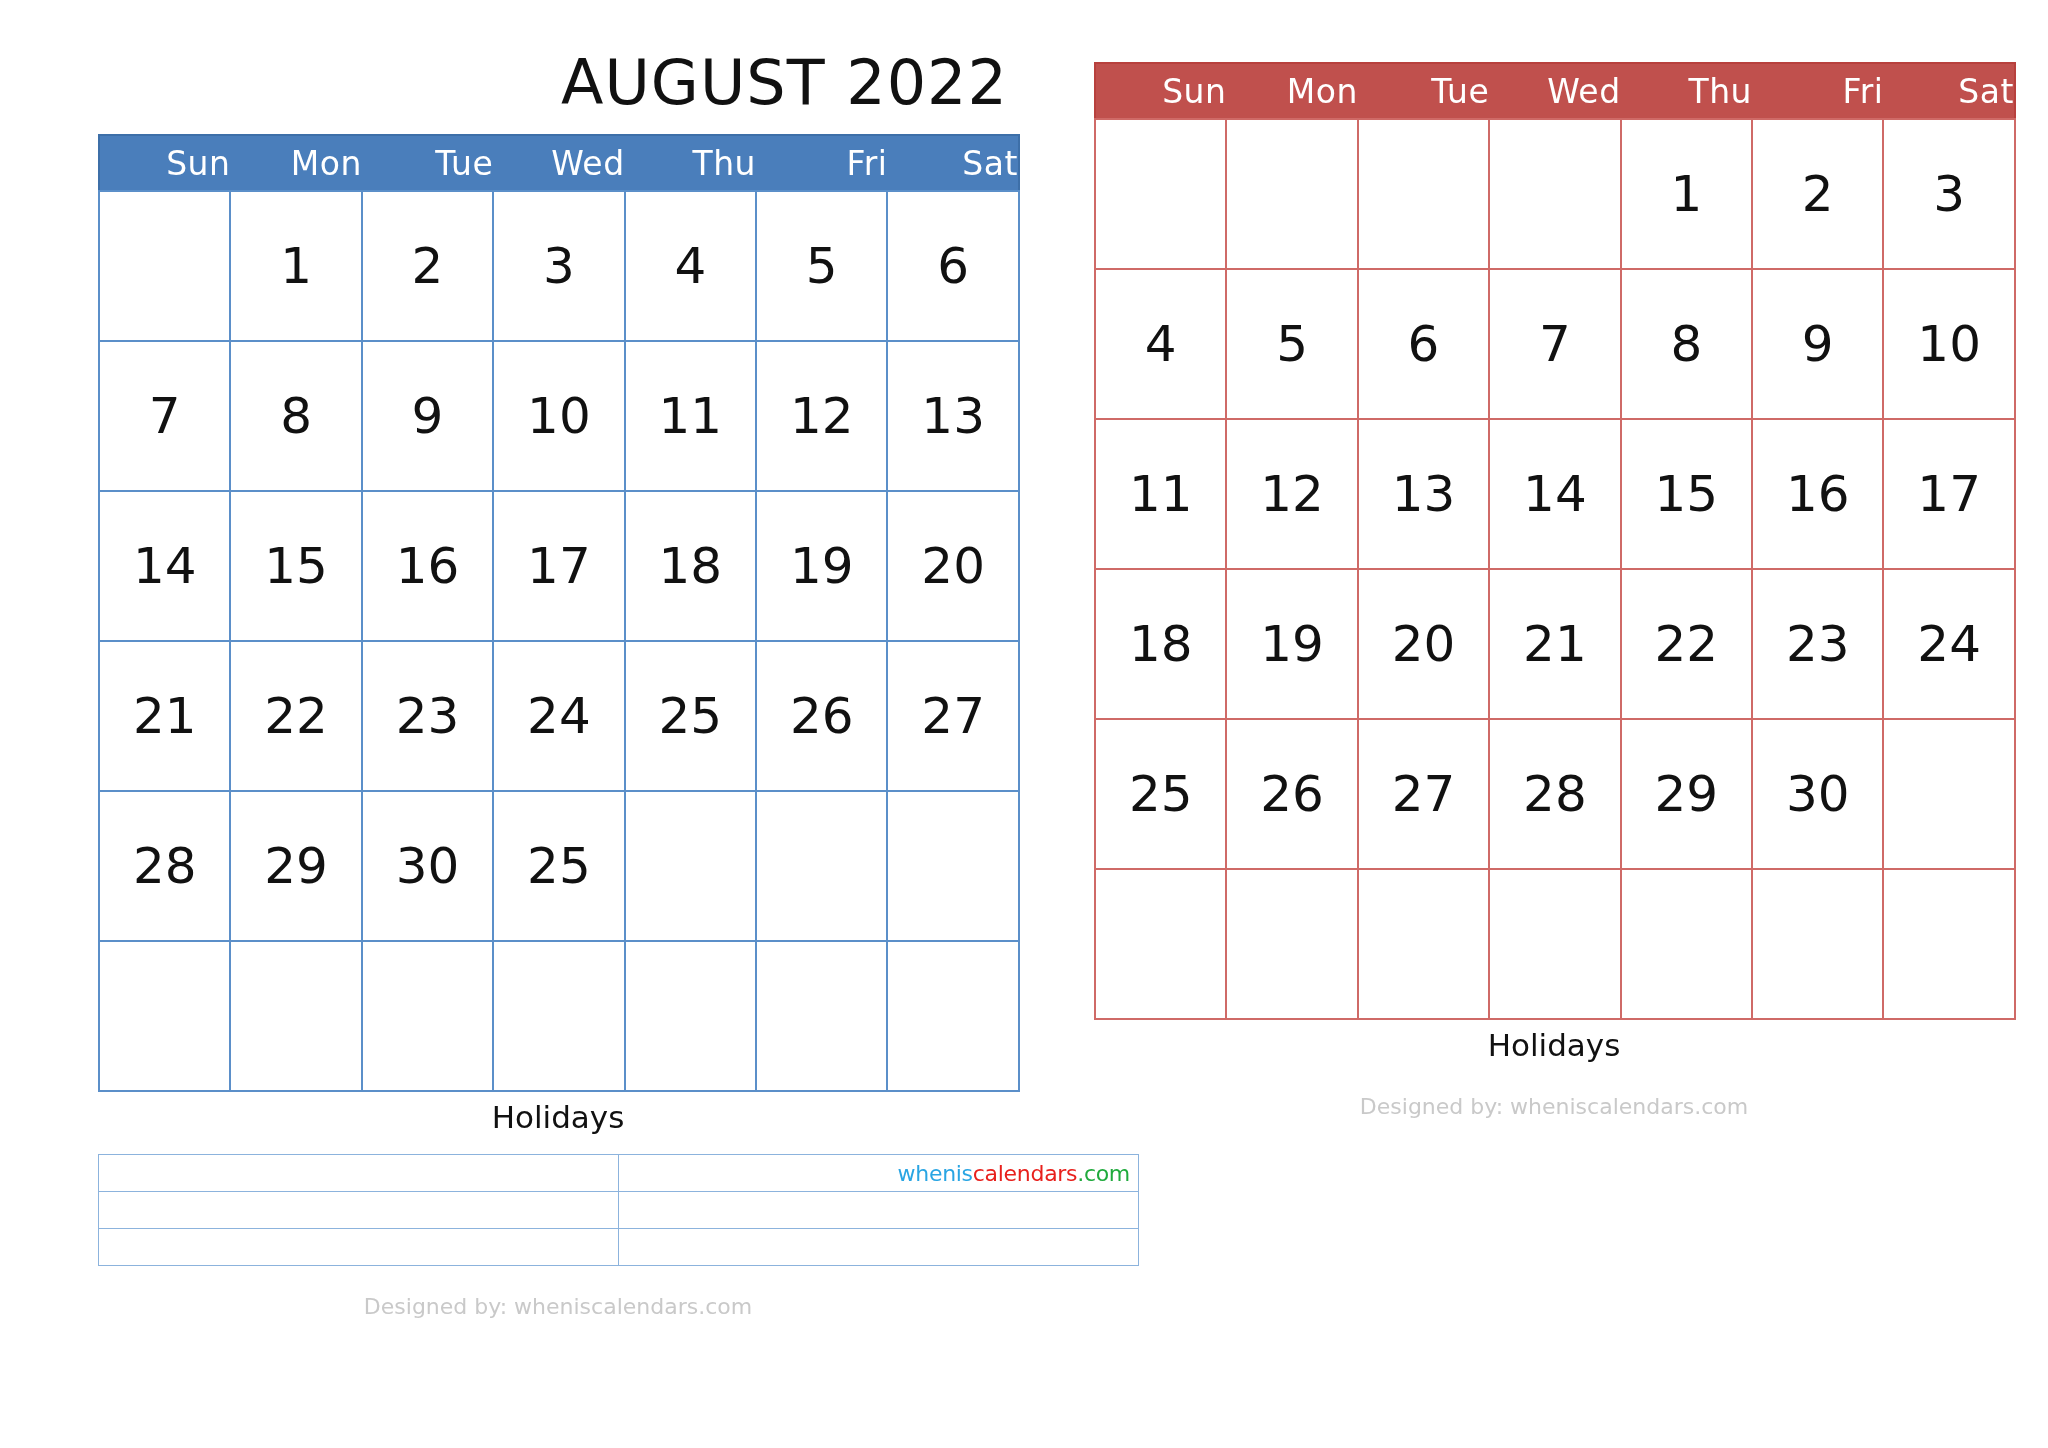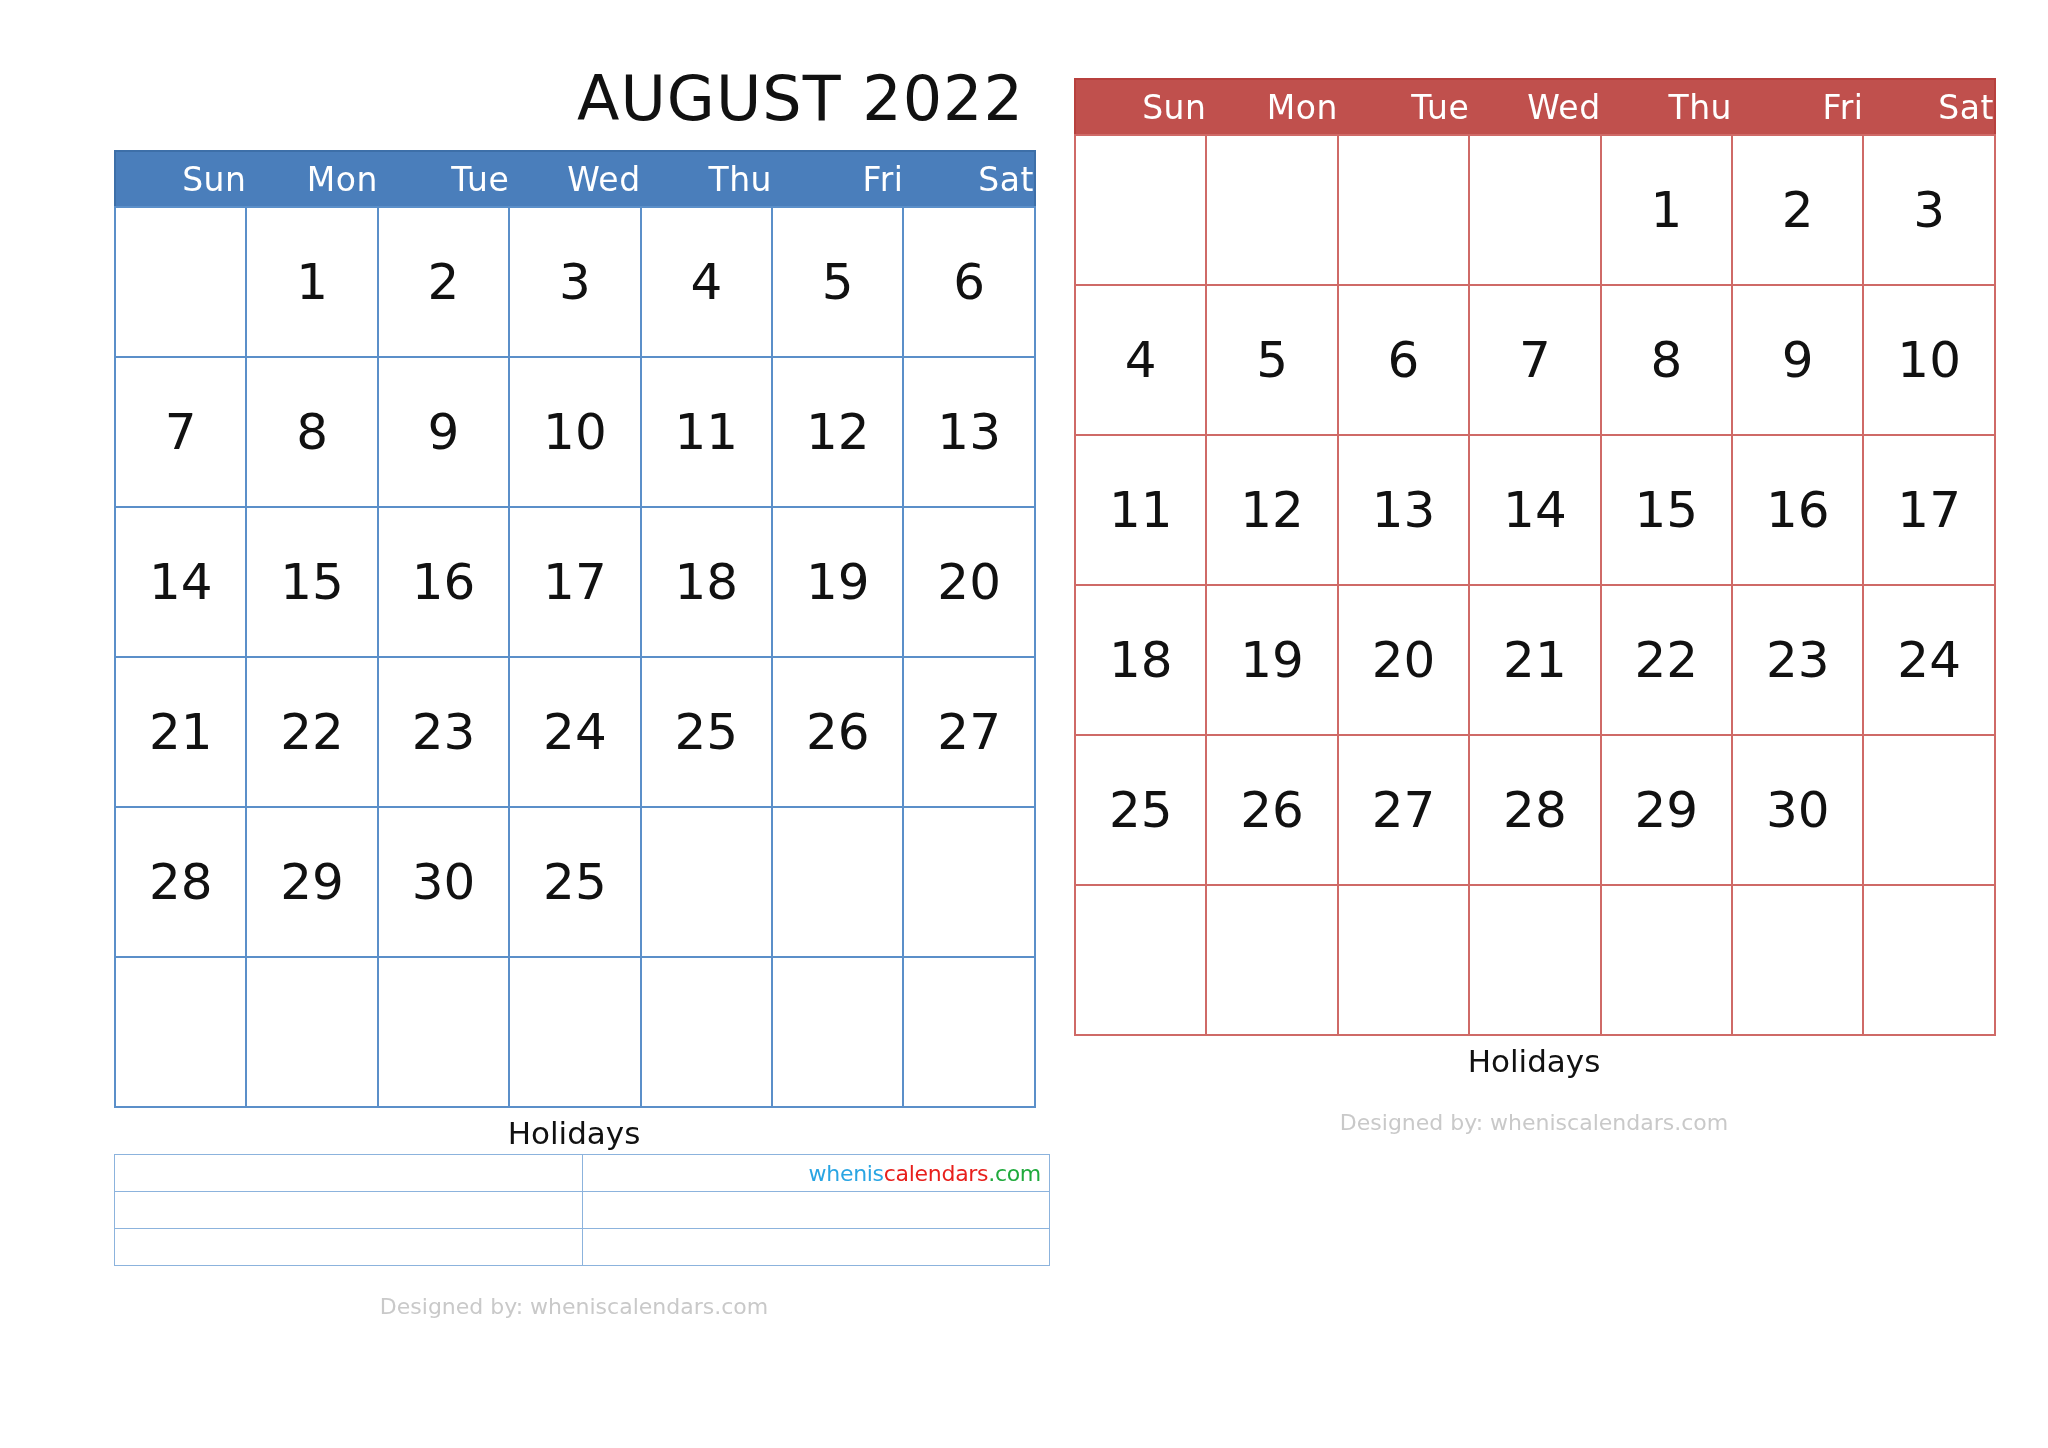--- a/index.html
+++ b/index.html
@@ -14,22 +14,23 @@
     overflow: hidden;
   }
 
   .page {
     position: relative;
     width: 2048px;
     height: 1448px;
     display: flex;
     flex-direction: row;
     justify-content: space-between;
-    padding: 16px;
+    padding: 0;
     box-sizing: border-box;
+    gap: 36px;
   }
 
   .month-block {
     width: 920px;
     margin-top: 52px;
     display: flex;
     flex-direction: column;
   }
   .month-block.august  { margin-left: 98px; }
   .month-block.september { margin-left: 40px; margin-right: 72px; }
@@ -101,22 +102,22 @@
     text-align: center;
     font-size: 31px;
     color: #111111;
     line-height: 1.1;
     height: 38px;
     font-family: "DejaVu Sans", sans-serif;
   }
   table.holidays {
     border-collapse: collapse;
     table-layout: fixed;
-    width: 936px;
-    margin-top: 0;
+    width: 1041px;
+    margin-top: 16px;
   }
   table.holidays td {
     height: 34px;
     font-size: 21px;
     padding: 1px 8px;
     vertical-align: middle;
     background: #ffffff;
   }
   .august table.holidays td { border: 1.5px solid #8cb3dd; }
   .september table.holidays td { border: 1.5px solid #e0706d; color: #c0201c; }

